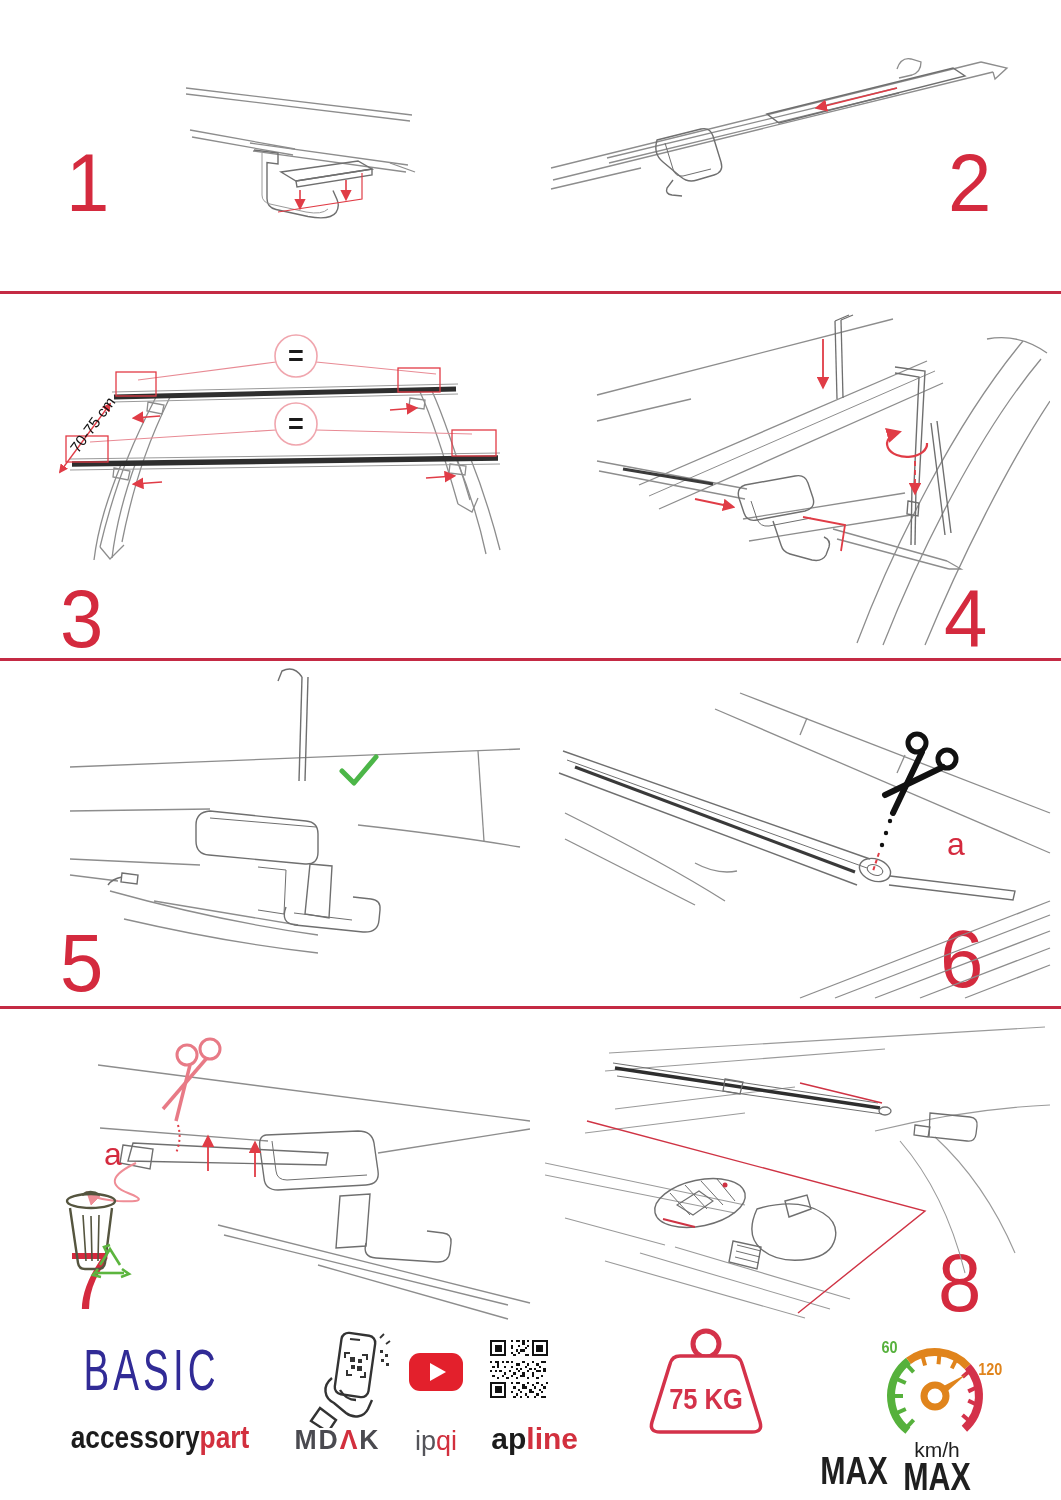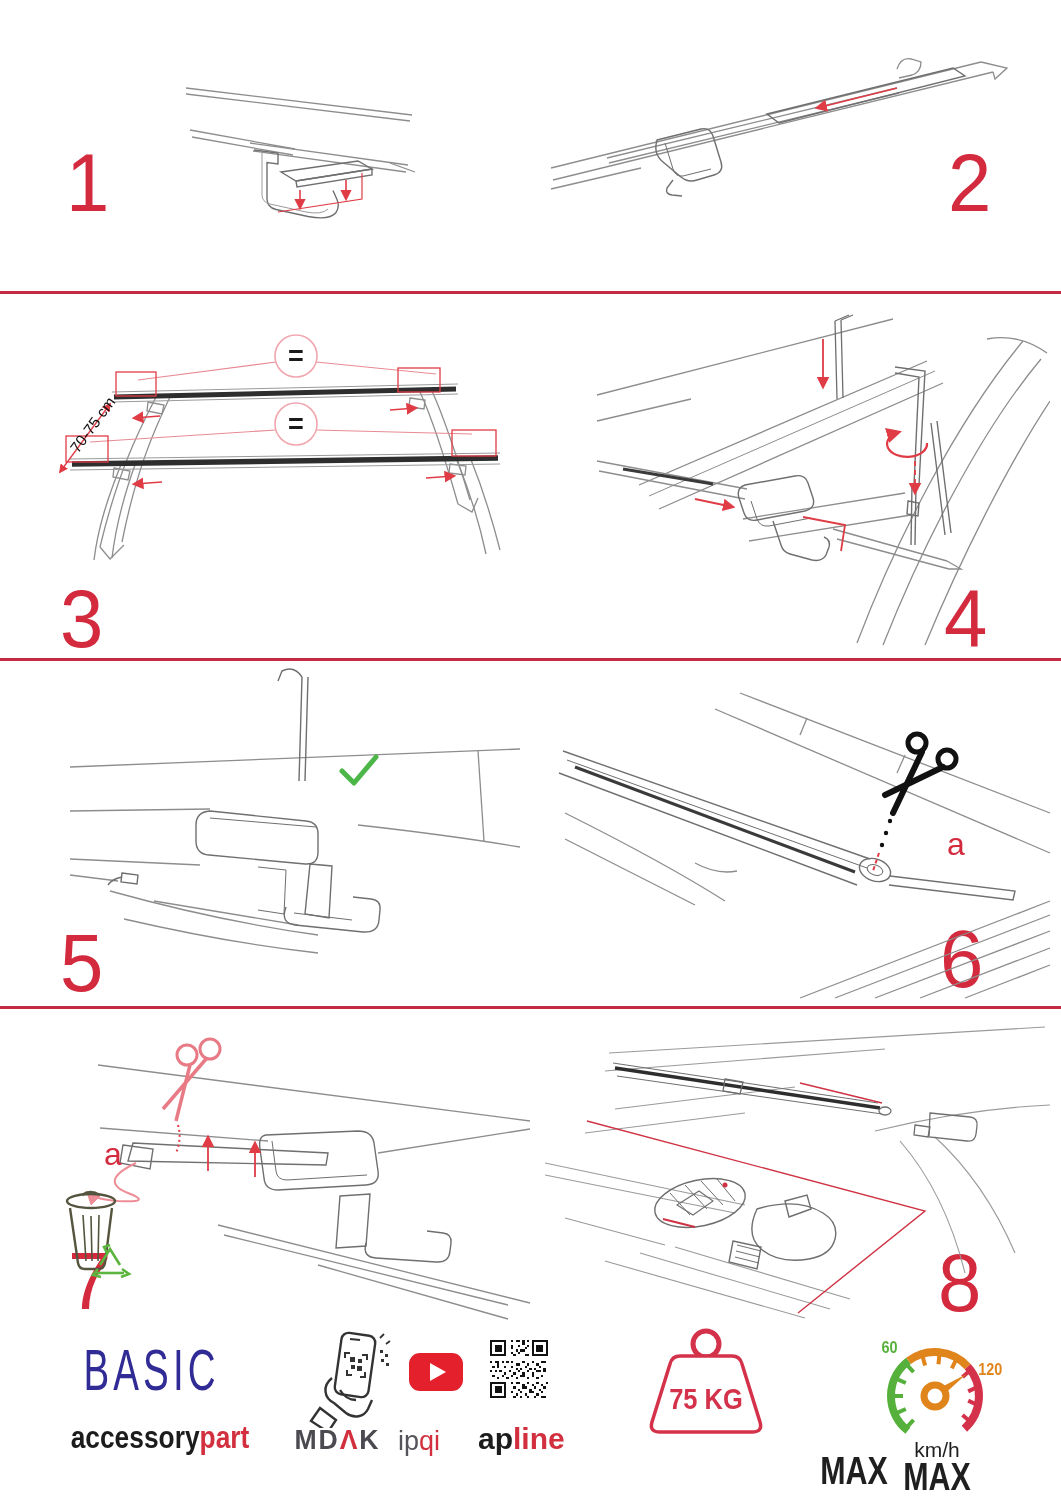--- a/index.html
+++ b/index.html
@@ -13,23 +13,23 @@
   
   .brand-title{position:absolute;left:70px;top:1336px;width:150px;text-align:center;
      font-size:47px;font-weight:500;color:#312b96;letter-spacing:5px;
      transform:scale(.82,1.22);transform-origin:center top;}
   .brand-sub{position:absolute;left:50px;top:1420px;width:220px;text-align:center;
      font-size:31px;font-weight:700;transform:scaleX(.85);transform-origin:center top;white-space:nowrap;}
   .brand-sub .blk{color:#1c1c1c}.brand-sub .red{color:#d2303e}
   .mdak{position:absolute;left:285px;top:1424px;width:105px;text-align:center;font-size:28px;
      font-weight:700;letter-spacing:2px;color:#4a4a50;transform:scaleX(.95);transform-origin:center top;}
   .mdak .red{color:#d2303e}
-  .ipqi{position:absolute;left:398px;top:1426px;width:76px;text-align:left;font-size:27px;color:#54545a;}
+  .ipqi{position:absolute;left:398px;top:1426px;width:76px;text-align:center;font-size:27px;color:#54545a;}
   .ipqi .red{color:#d2303e}
-  .apline{position:absolute;left:478px;top:1422px;width:100px;text-align:left;font-size:30px;
+  .apline{position:absolute;left:478px;top:1422px;width:100px;text-align:right;font-size:30px;
      font-weight:600;color:#1c1c1c;}
   .apline .red{color:#d2303e}
   .weight-box{position:absolute;left:632px;top:1326px;width:150px;height:170px;}
   .weight-value{position:absolute;left:0;top:56px;width:148px;text-align:center;font-size:30px;
      font-weight:700;color:#d4324a;transform:scaleX(.85);transform-origin:center top;white-space:nowrap;}
   .max-label{position:absolute;width:148px;text-align:center;font-size:38px;font-weight:600;
      color:#1f1f1f;transform:scaleX(.8);transform-origin:center top;}
   .speed-box{position:absolute;left:872px;top:1336px;width:145px;height:160px;}
   .speed-low{position:absolute;left:8px;top:2px;font-size:17px;font-weight:700;color:#56b13c;
      transform:scaleX(.85);}

